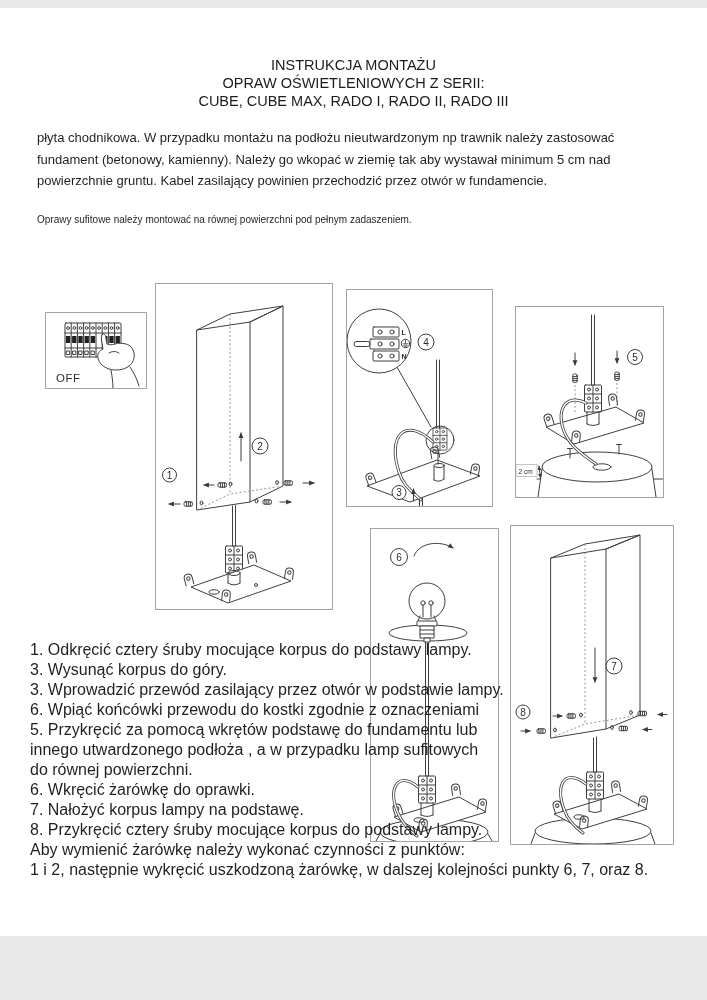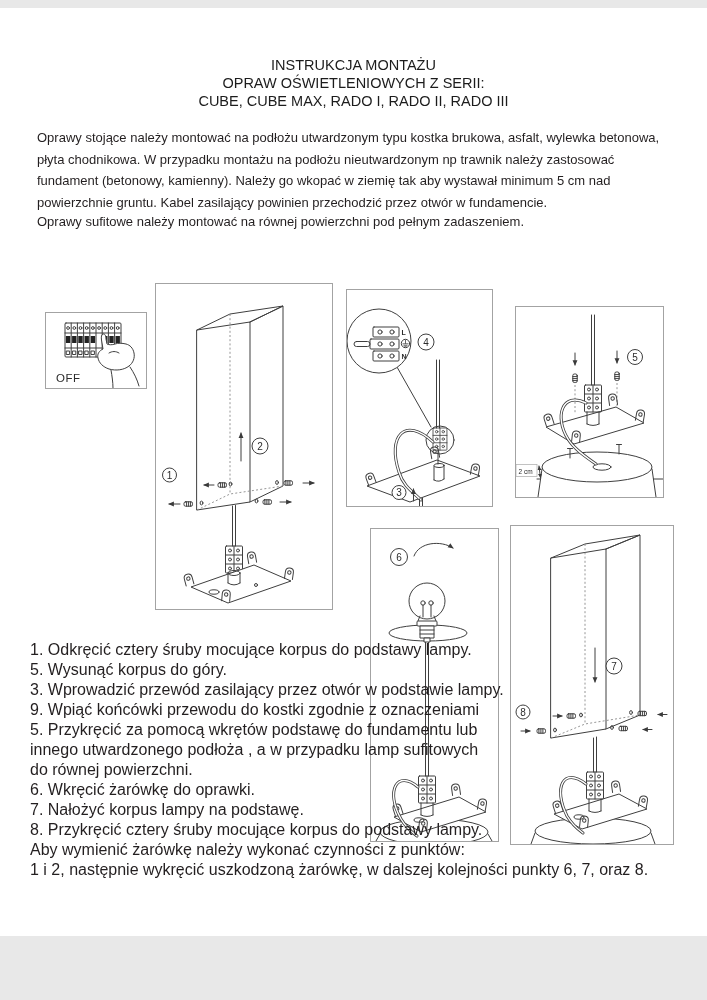--- a/index.html
+++ b/index.html
@@ -3,21 +3,21 @@
 <meta charset="utf-8">
 <style>
   html,body{margin:0;padding:0;background:#e8e8e8;}
   .page{
     position:relative;width:707px;height:928px;margin:8px auto;background:#ffffff;
     font-family:"Liberation Sans",sans-serif;color:#231f20;overflow:hidden;
   }
   .title-block{position:absolute;top:48px;left:0;width:707px;text-align:center;
     font-size:14.5px;line-height:18px;color:#1c1c1c;}
   .intro-block{position:absolute;top:119px;left:37px;font-size:13px;line-height:21.5px;white-space:nowrap;}
-  .ceiling-block{position:absolute;top:206px;left:37px;font-size:13px;white-space:nowrap;}
+  .ceiling-block{position:absolute;top:206px;left:37px;font-size:10px;white-space:nowrap;}
   .steps-block{position:absolute;top:632px;left:30px;font-size:16px;line-height:20px;white-space:nowrap;}
   .panel{position:absolute;border:1px solid #a3a3a3;background:#fff;}
   .panel svg{display:block;width:100%;height:100%;}
   
   .ln{stroke:#3f3f3f;fill:none;stroke-width:1;stroke-linecap:round;stroke-linejoin:round;}
   .fw{stroke:#3f3f3f;fill:#ffffff;stroke-width:1;stroke-linejoin:round;}
   .dt{stroke:#8a8a8a;fill:none;stroke-width:0.9;stroke-dasharray:2 2.2;}
   .tube-o{stroke:#3f3f3f;fill:none;stroke-width:3;stroke-linecap:round;}
   .tube-i{stroke:#ffffff;fill:none;stroke-width:1.4;stroke-linecap:round;}
   .blk{fill:#222222;stroke:none;}
@@ -43,21 +43,20 @@
 
 <div class="page">
 
   <div class="title-block">
     <div>INSTRUKCJA MONTAŻU</div>
     <div>OPRAW OŚWIETLENIOWYCH Z SERII:</div>
     <div>CUBE, CUBE MAX, RADO I, RADO II, RADO III</div>
   </div>
 
   <div class="intro-block">
-    <div>Oprawy stojące należy montować na podłożu utwardzonym typu kostka brukowa, asfalt, wylewka betonowa,</div>
     <div>płyta chodnikowa. W przypadku montażu na podłożu nieutwardzonym np trawnik należy zastosować</div>
     <div>fundament (betonowy, kamienny). Należy go wkopać w ziemię tak aby wystawał minimum 5 cm nad</div>
     <div>powierzchnie gruntu. Kabel zasilający powinien przechodzić przez otwór w fundamencie.</div>
   </div>
 
   <div class="ceiling-block">
     <div>Oprawy sufitowe należy montować na równej powierzchni pod pełnym zadaszeniem.</div>
   </div>
 
   <div class="panel" style="left:45px;top:304px;width:100px;height:75px;">
@@ -512,23 +511,23 @@
       </g>
       <g>
         <path class="tube-o" d="M75,258 C52,240 42,262 56,290 C62,300 68,304 72,307"></path>
         <path class="tube-i" d="M75,258 C52,240 42,262 56,290 C62,300 68,304 72,307"></path>
       </g>
     </svg>
   </div>
 
   <div class="steps-block">
     <div>1. Odkręcić cztery śruby mocujące korpus do podstawy lampy.</div>
-    <div>5. Wysunąć korpus do góry.</div>
+    <div>3. Wysunąć korpus do góry.</div>
     <div>3. Wprowadzić przewód zasilający przez otwór w podstawie lampy.</div>
-    <div>9. Wpiąć końcówki przewodu do kostki zgodnie z oznaczeniami</div>
+    <div>6. Wpiąć końcówki przewodu do kostki zgodnie z oznaczeniami</div>
     <div>5. Przykręcić za pomocą wkrętów podstawę do fundamentu lub</div>
     <div>innego utwardzonego podłoża , a w przypadku lamp sufitowych</div>
     <div>do równej powierzchni.</div>
     <div>6. Wkręcić żarówkę do oprawki.</div>
     <div>7. Nałożyć korpus lampy na podstawę.</div>
     <div>8. Przykręcić cztery śruby mocujące korpus do podstawy lampy.</div>
     <div>Aby wymienić żarówkę należy wykonać czynności z punktów:</div>
     <div>1 i 2, następnie wykręcić uszkodzoną żarówkę, w dalszej kolejności punkty 6, 7, oraz 8.</div>
   </div>
 

